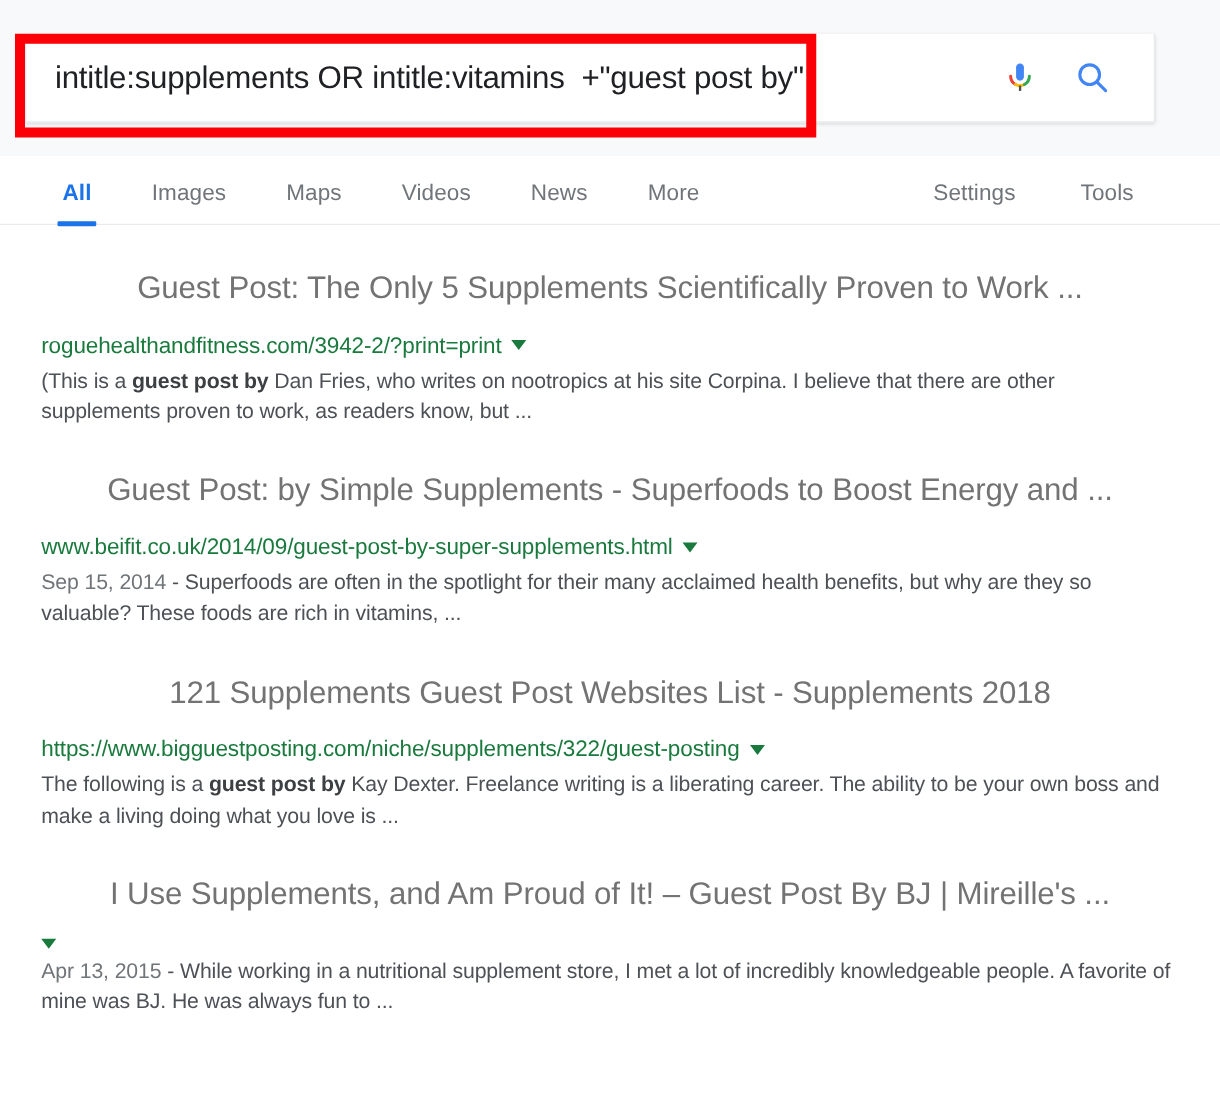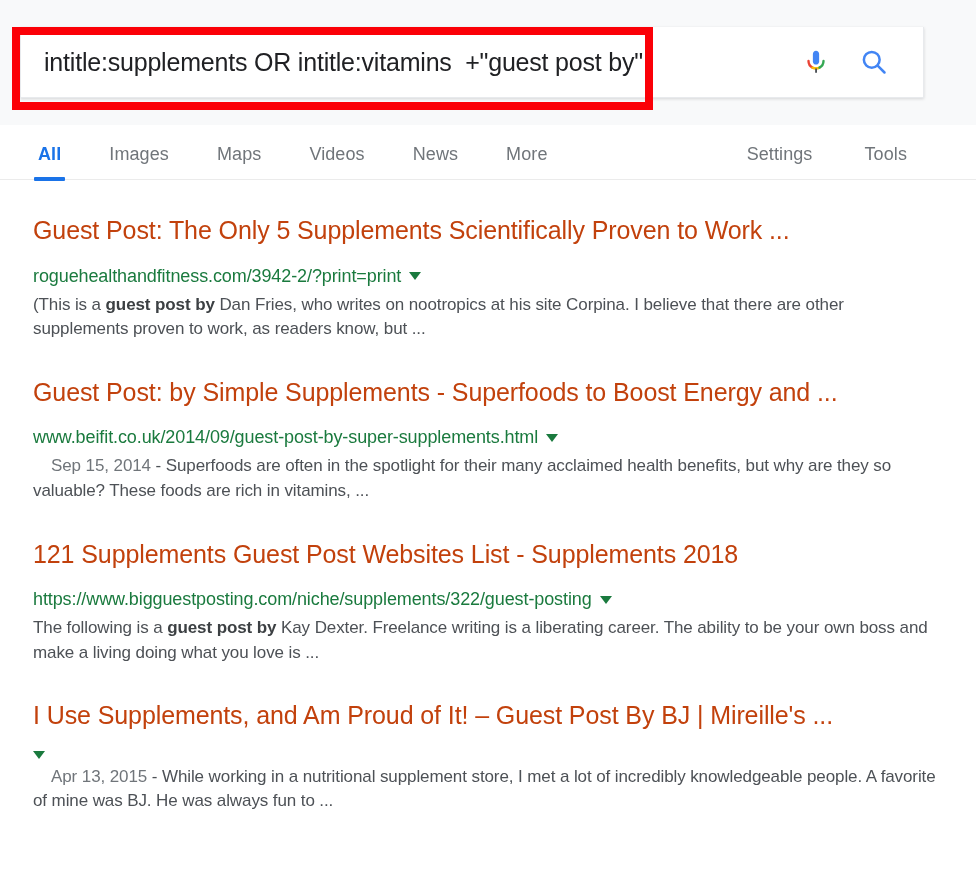--- a/index.html
+++ b/index.html
@@ -75,21 +75,21 @@
   }
 
   
   .navbar {
     position: relative;
     height: 55px;
     background: #fff;
     border-bottom: 1px solid #ebebeb;
     display: flex;
     align-items: flex-start;
-    padding-left: 14px;
+    padding-left: 26px;
     box-sizing: border-box;
   }
   .nav-left {
     display: flex;
     align-items: flex-start;
   }
   .nav-right {
     display: flex;
     align-items: flex-start;
     margin-left: auto;
@@ -135,25 +135,26 @@
     padding: 23px 0 0 0;
     letter-spacing: 0.1px;
   }
   .result {
     padding-top: 36px;
     max-width: 910px;
   }
   .result-title {
     font-size: 25px;
     line-height: 1.18;
-    color: #c2410c;
+    color: #737373;
     text-decoration: none;
     display: block;
     letter-spacing: -0.1px;
     cursor: pointer;
+    text-align: center;
   }
   .result-url-row {
     display: flex;
     align-items: center;
     margin-top: 20px;
     gap: 8px;
   }
   .result-url {
     font-size: 18px;
     color: #1a7a3e;
@@ -176,21 +177,20 @@
     color: #4d5156;
     margin-top: 6px;
     letter-spacing: -0.1px;
   }
   .result-snippet b {
     color: #3c4043;
     font-weight: bold;
   }
   .snippet-date {
     color: #70757a;
-    margin-left: 18px;
   }
 </style>
 </head>
 <body>
 
 <div class="search-area">
 
   <div class="searchbox">
     <input class="search-input" type="text" value="intitle:supplements OR intitle:vitamins  +&quot;guest post by&quot;" placeholder="Search" style="">
     <div class="search-icons">

